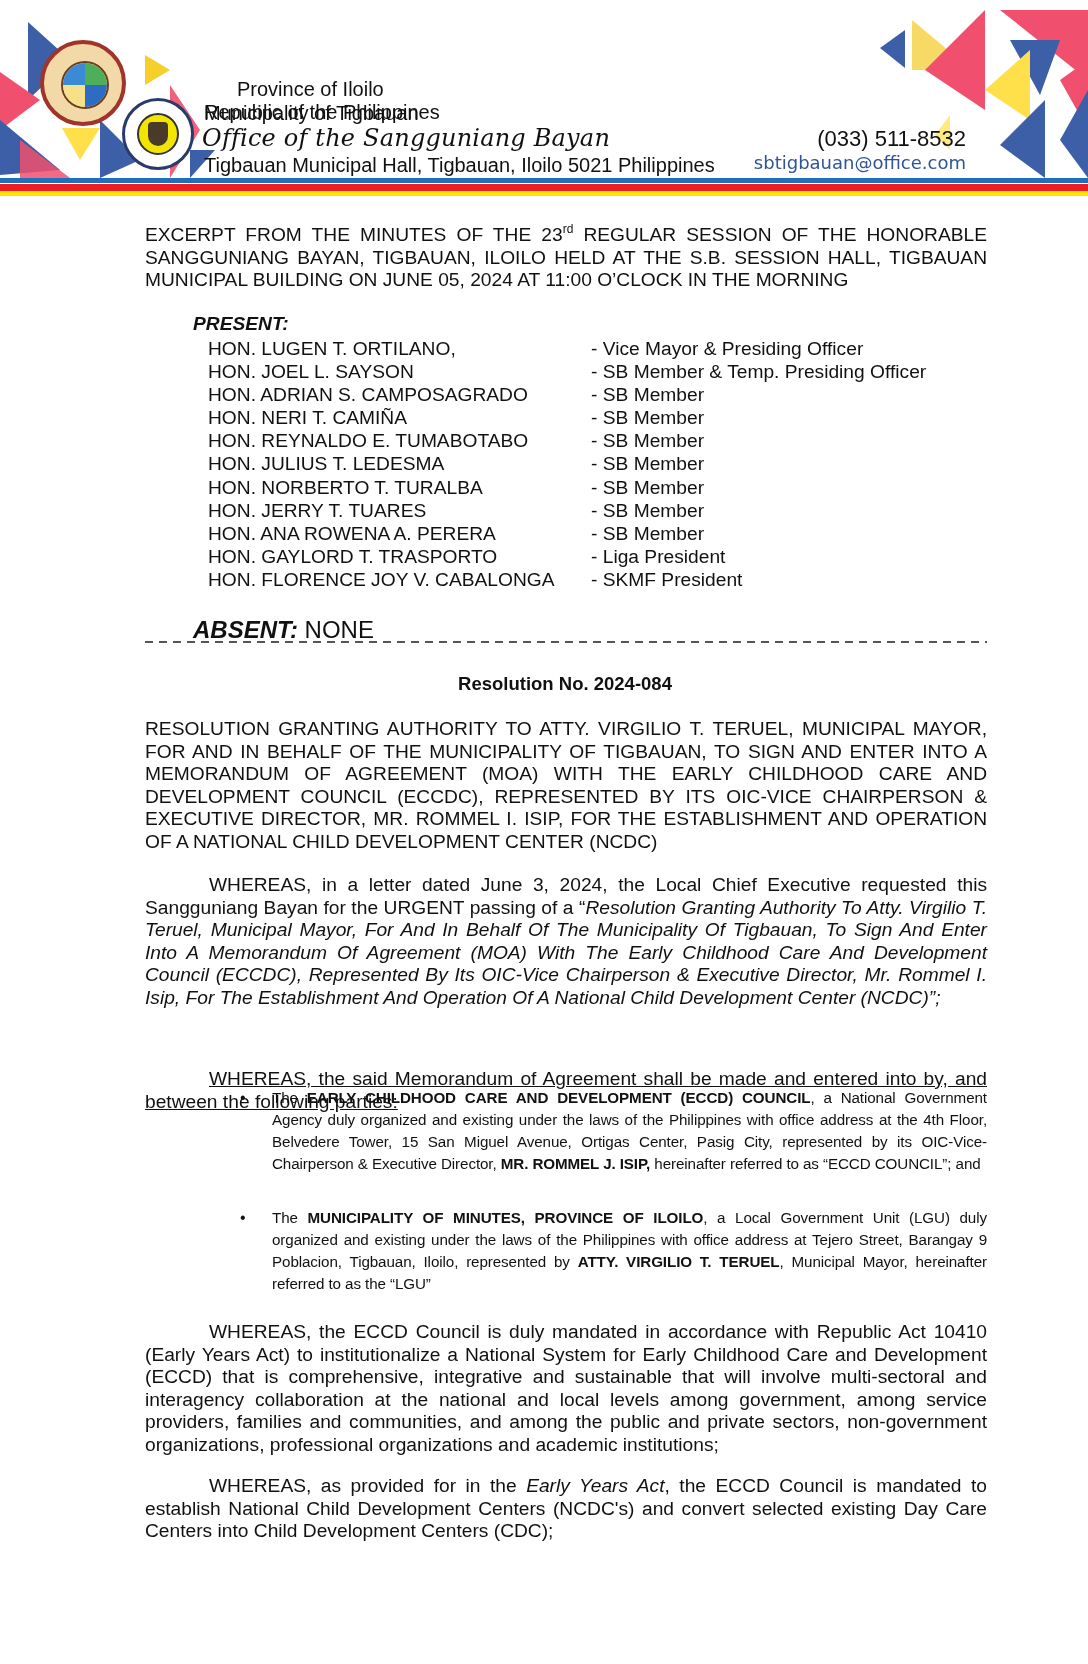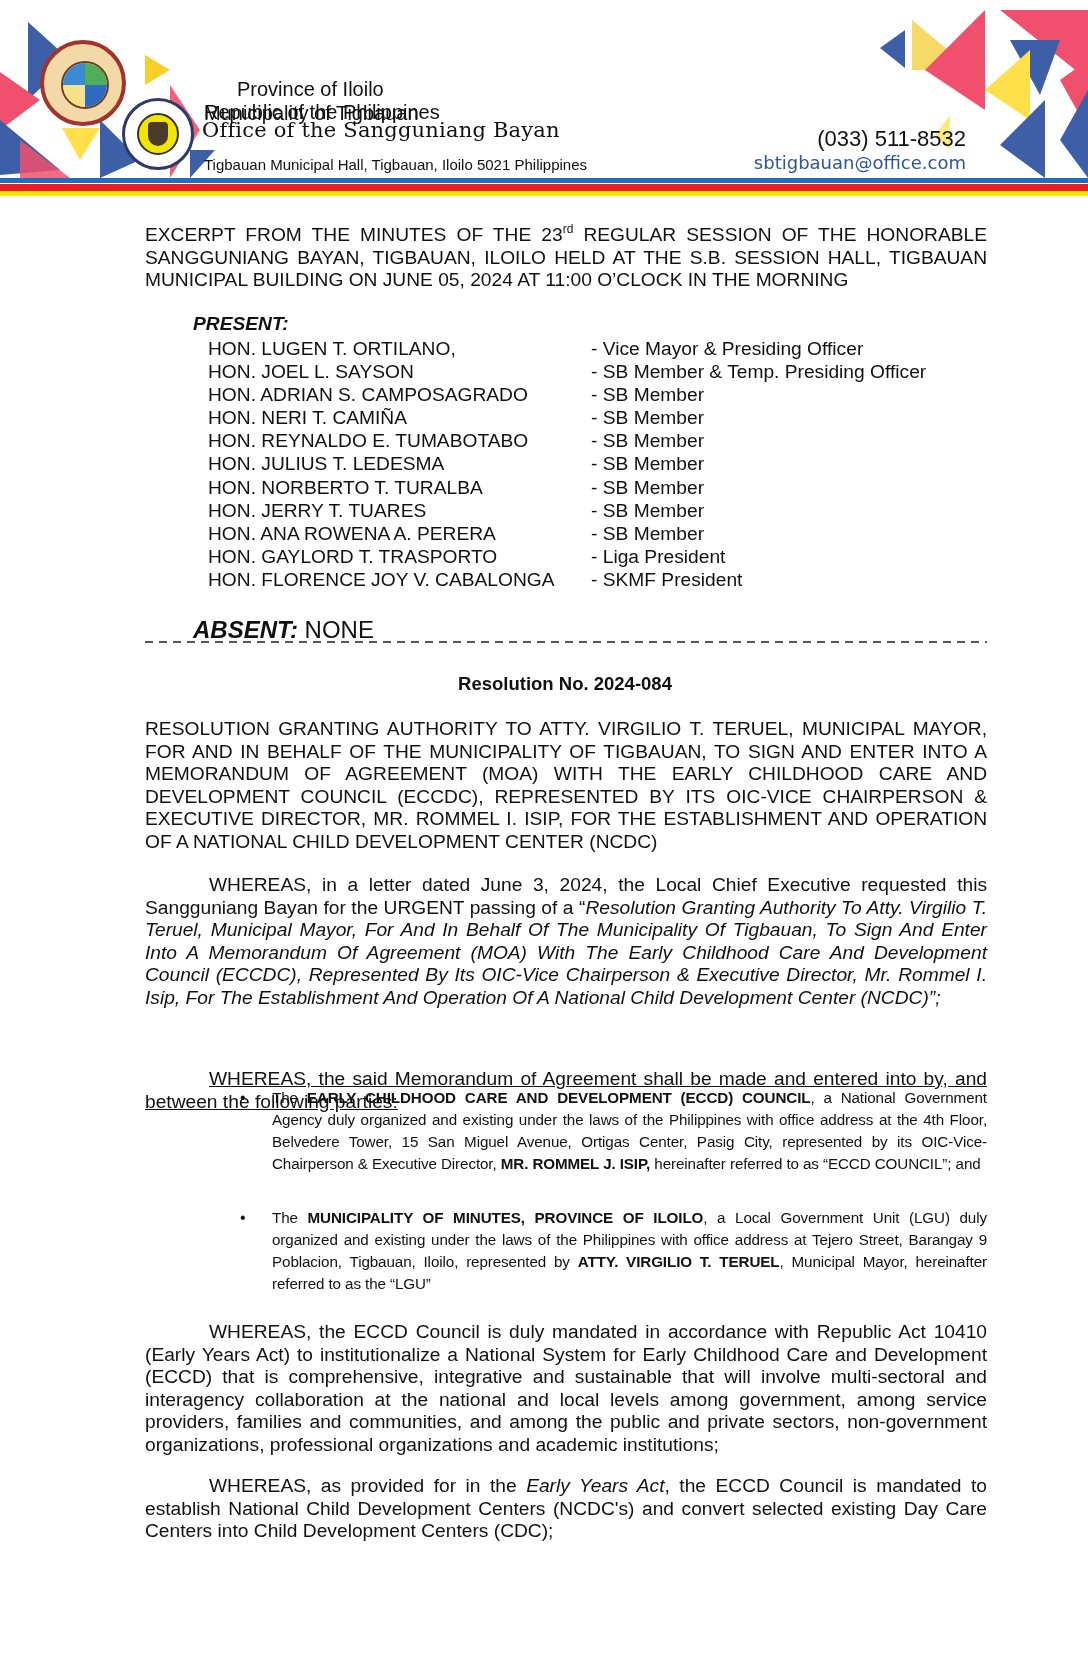--- a/index.html
+++ b/index.html
@@ -11,22 +11,22 @@
   .seal-muni .inner { position:absolute; left:17px; top:17px; width:44px; height:44px; border-radius:50%; overflow:hidden; border:2px solid #6b3f1f; }
   .seal-muni .q { position:absolute; width:50%; height:50%; }
   .seal-sb { left: 122px; top: 98px; width: 72px; height: 72px; background: #ffffff; border: 3px solid #2a3a6a; box-sizing: border-box; }
   .seal-sb .inner { position:absolute; left:12px; top:12px; width:42px; height:42px; border-radius:50%; background:#f2e600; border:2px solid #333; box-sizing:border-box; }
   .seal-sb .shield { position:absolute; left:9px; top:7px; width:20px; height:24px; background:#4a3a2a; border-radius:4px 4px 10px 10px; }
   .hdr-text { position: absolute; left: 204px; font-family: "Liberation Sans", sans-serif; color: #111; }
   .hdr-line { font-size: 20px; line-height: 24px; }
   .hdr-l1 { top: 52px; margin-top: 48px; }
   .hdr-l2 { top: 77px; margin-left: 33px; }
   .hdr-l3 { top: 101px; }
-  .hdr-office { top: 112px; left: 202px; font-family: "DejaVu Serif", serif; font-size: 21px; line-height: 36px; letter-spacing: 0.2px; }
-  .hdr-addr { top: 156px; left: 204px; font-size: 15px; line-height: 18px; }
+  .hdr-office { top: 120px; left: 202px; font-family: "DejaVu Serif", serif; font-style: italic; font-size: 24px; line-height: 36px; letter-spacing: 0.2px; }
+  .hdr-addr { top: 156px; left: 204px; font-size: 20px; line-height: 18px; }
   .hdr-phone { position:absolute; top: 126px; right: 122px; font-size: 22px; line-height: 26px; color:#111;margin-left:30px; }
   .hdr-email { position:absolute; top: 152px; right: 122px; font-size: 18px; line-height: 22px; color:#2f5597; font-family: "DejaVu Sans", sans-serif; }
   .stripe { position:absolute; left:0; width:1088px; }
   .stripe-blue { top: 178px; height: 5px; background:#1f6fc0; }
   .stripe-red { top: 184px; height: 7px; background:#ee1c24; }
   .stripe-yellow { top: 191px; height: 5px; background:#ffe600; }
 
   .doc { position:absolute; left:145px; width:842px; font-size: 19.2px; line-height: 22.6px; font-family: "Liberation Sans", sans-serif; }
   .excerpt { top: 224px; text-align: justify; text-align-last: left; }
   .excerpt sup { font-size: 12px; vertical-align: 8px; line-height: 0; }

